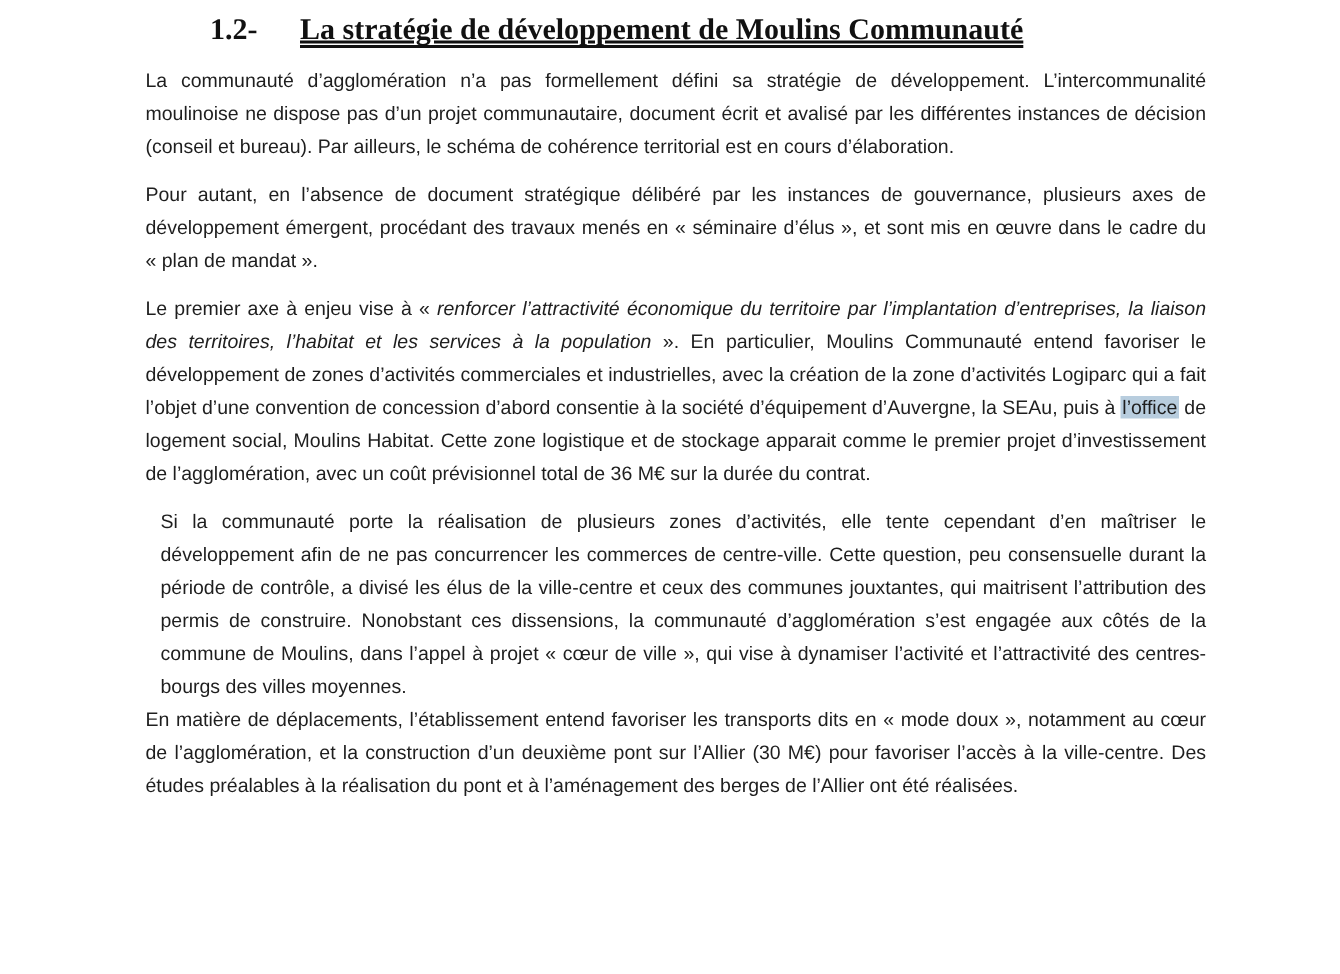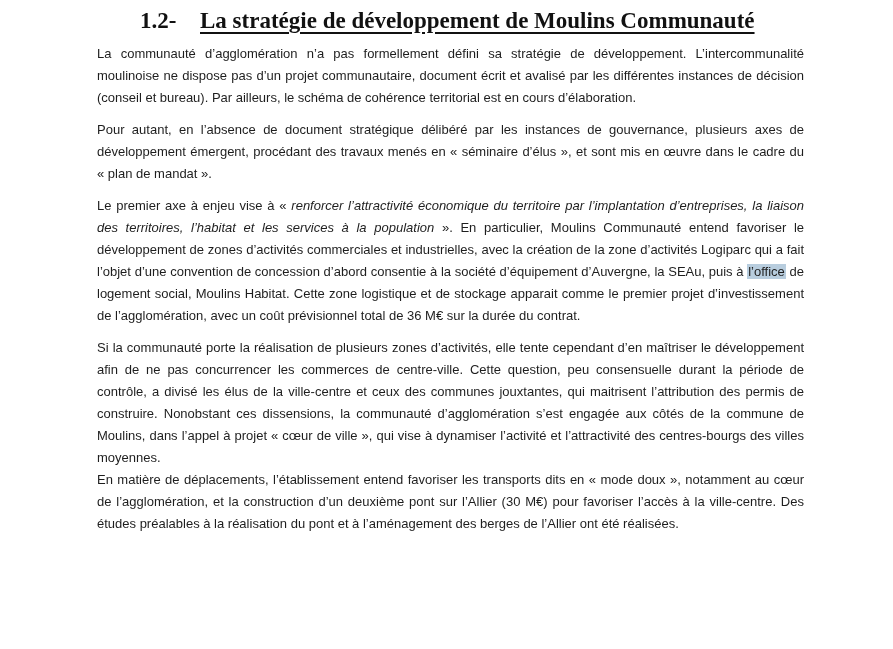--- a/index.html
+++ b/index.html
@@ -14,41 +14,42 @@
     font-family: "Liberation Sans", sans-serif;
     color: #1e1e1e;
   }
   .doc {
     margin: 9px 89px 0 97px;
     width: 707px;
   }
   .heading {
     font-family: "Liberation Serif", serif;
     font-weight: bold;
-    font-size: 23px;
+    font-size: 20px;
     line-height: 23px;
     color: #111111;
     margin: 0 0 11px 43px;
+    text-decoration: underline;
   }
   .h-num {
     display: inline-block;
     min-width: 60px;
   }
   .h-title {
     text-decoration: underline;
     text-decoration-thickness: 1.5px;
     text-underline-offset: 4px;
   }
   p {
     font-size: 13px;
     line-height: 22px;
     text-align: justify;
     margin: 0 0 10px 0;
   }
-  p.mb0 { margin-bottom: 0; }
+  p.mb0 { margin-bottom: 0; margin-left: 10px; }
   em { }
   mark.hl {
     background: #b8cdde;
     color: inherit;
     padding: 0 1px;
   }
 </style>
 </head>
 <body style="color: rgb(30, 30, 30); background-color: rgb(255, 255, 255);">
 

